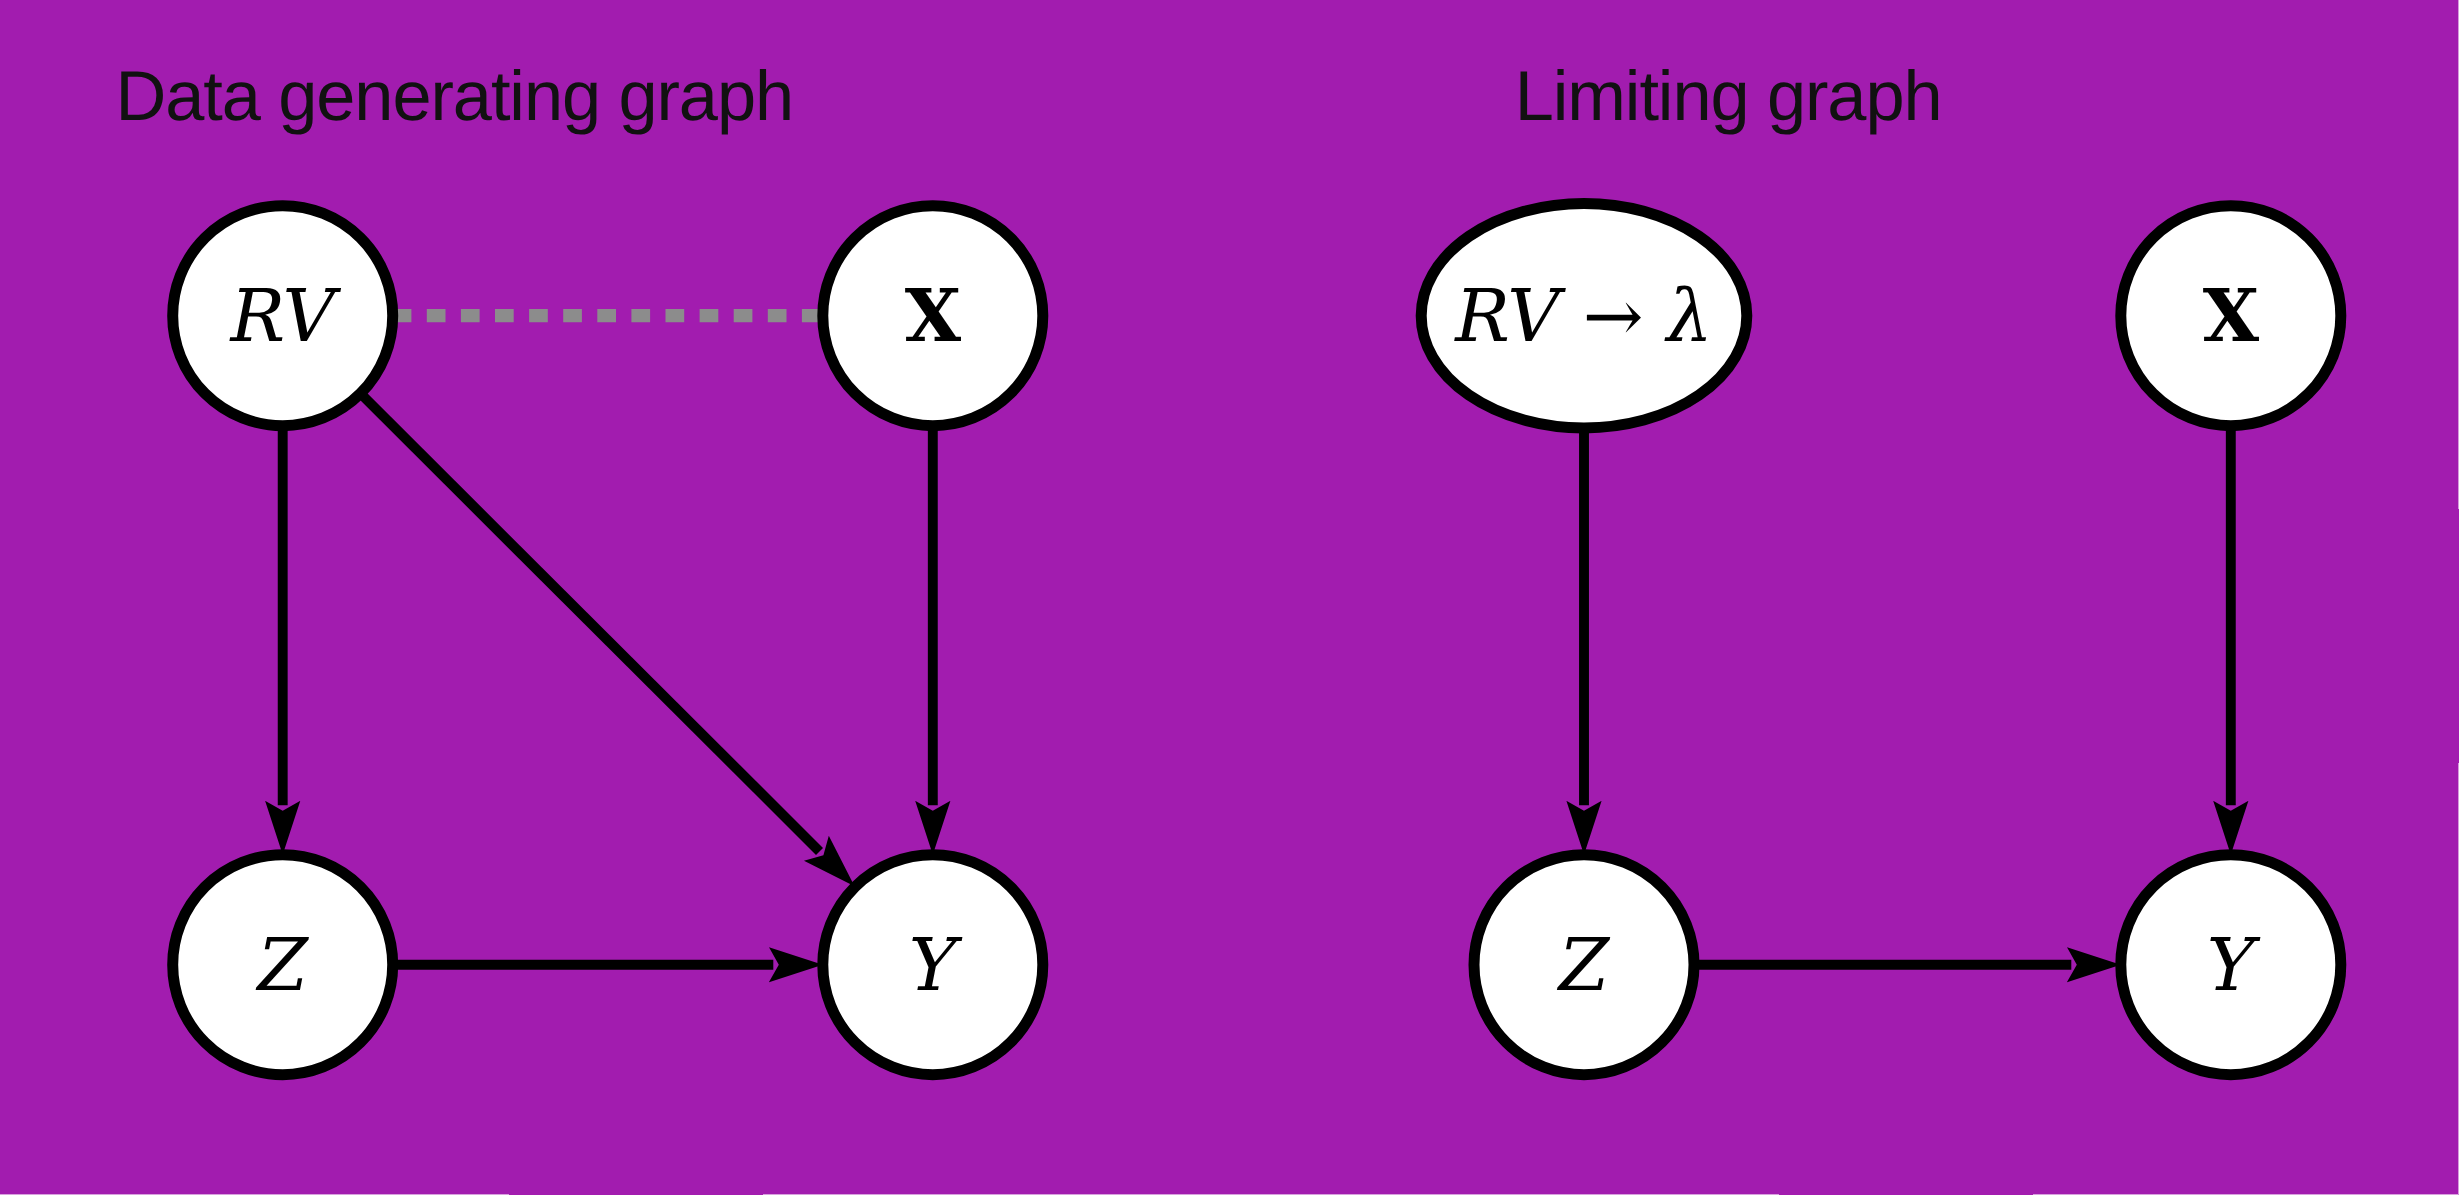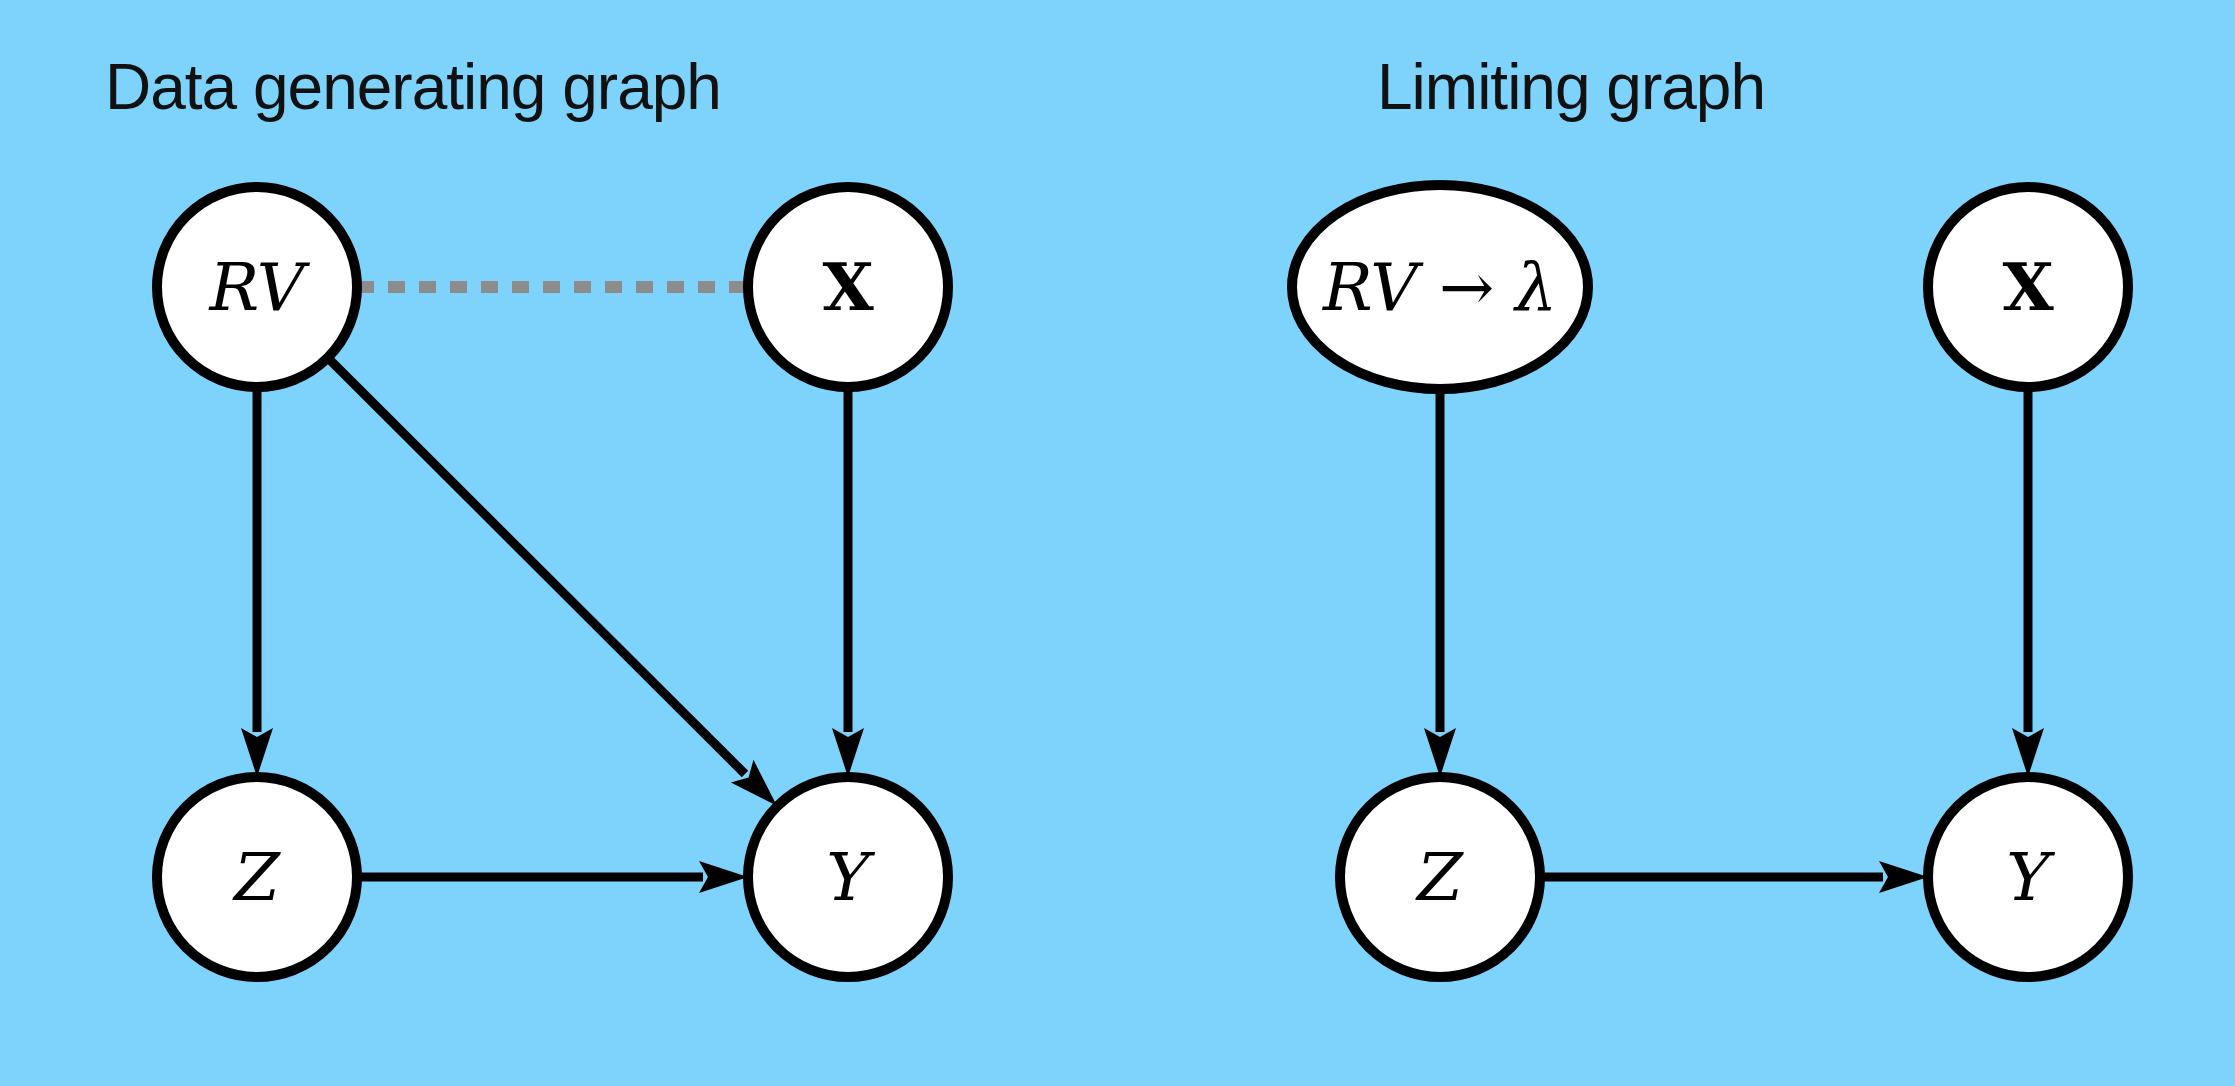--- a/index.html
+++ b/index.html
@@ -4,21 +4,21 @@
 <style>
   html, body {
     margin: 0;
     padding: 0;
     background: #ffffff;
   }
   .canvas {
     position: relative;
     width: 2235px;
     height: 1086px;
-    background: #7dd3fc;
+    background: #a21caf;
     overflow: hidden;
   }
   svg { display: block; }
 
   .title {
     font-family: "Liberation Sans", sans-serif;
     font-size: 64px;
     letter-spacing: -1px;
     fill: #111111;
   }

